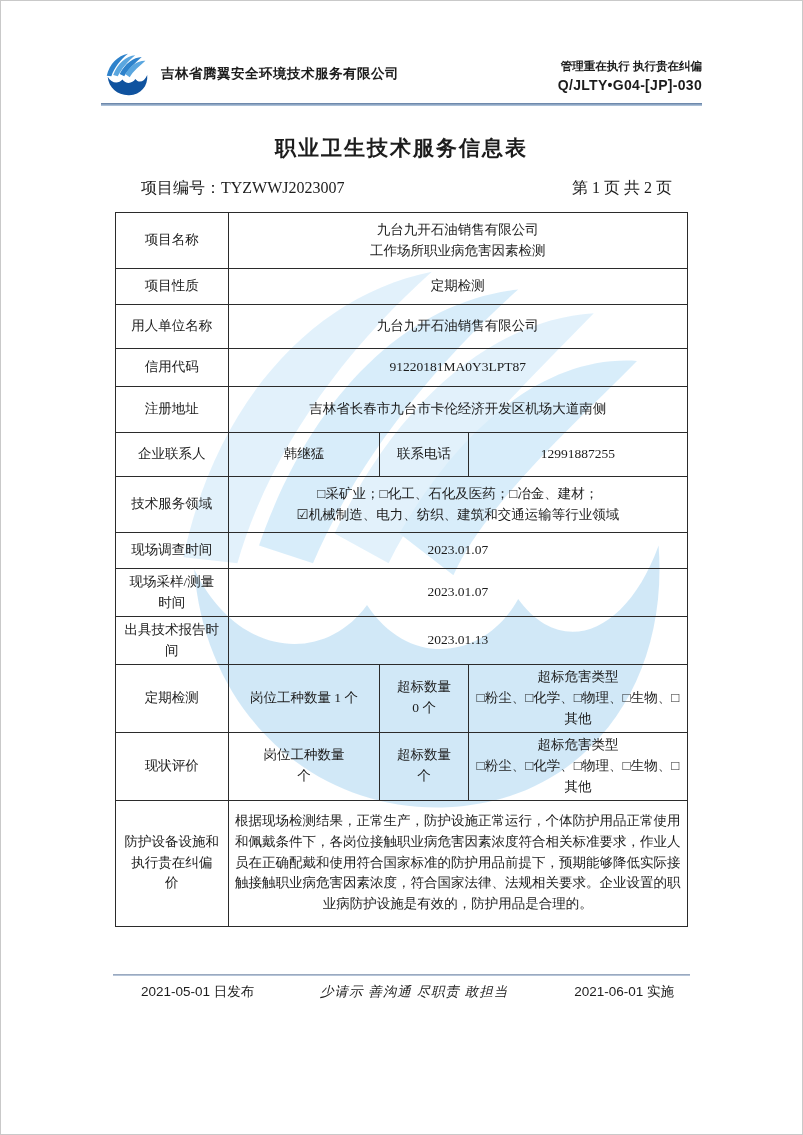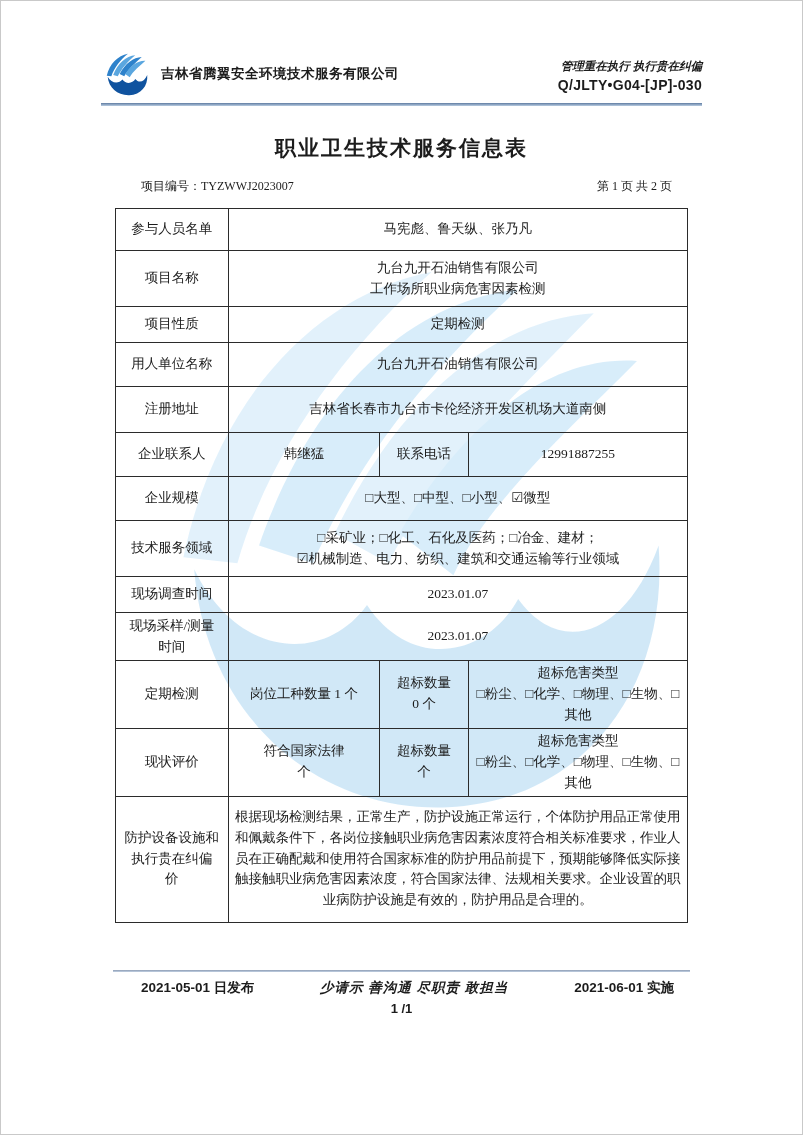--- a/index.html
+++ b/index.html
@@ -14,47 +14,47 @@
     font-family:"Liberation Serif","DejaVu Serif",serif;
     color:#1c1c1c;
   }
   .content{position:relative;z-index:1;margin:0 100px;}
   
   .hdr{display:flex;justify-content:space-between;align-items:flex-end;padding-top:50px;gap:28px;}
   .hdr-left{display:flex;align-items:center;gap:8px;}
   .logo-small{width:52px;height:46px;--f:#2e82cb;--f2:#5aa6df;--c:#10539f;}
   .company{font-family:"Liberation Sans","DejaVu Sans",sans-serif;font-weight:bold;font-size:13.5px;letter-spacing:.5px;}
   .hdr-right{text-align:right;line-height:1.45;padding-bottom:2px;}
-  .slogan{font-family:"Liberation Sans","DejaVu Sans",sans-serif;font-weight:bold;font-style:italic;font-size:11.5px;}
+  .slogan{font-family:"Liberation Sans","DejaVu Sans",sans-serif;font-weight:bold;font-size:11.5px;}
   .doccode{font-family:"Liberation Sans","DejaVu Sans",sans-serif;font-weight:bold;font-size:14px;letter-spacing:.3px;}
   .rule-top{height:3px;margin-top:6px;background:linear-gradient(#5f7ba1,#b9cde2);}
   
   .title{margin:28px 0 0;text-align:center;font-family:"Liberation Sans","DejaVu Sans",sans-serif;
          font-weight:bold;font-size:21px;letter-spacing:2px;}
-  .meta{display:flex;justify-content:space-between;font-size:12px;margin:16px 30px 0 40px;}
+  .meta{display:flex;justify-content:space-between;font-size:16px;margin:16px 30px 0 40px;}
   
   table.info{width:573px;margin:13px auto 0;border-collapse:collapse;table-layout:fixed;background:transparent;}
   table.info td{
     border:1px solid #2b2b2b;
     text-align:center;vertical-align:middle;
     font-size:13.5px;line-height:1.55;
     padding:2px 6px;
     white-space:pre-line;
     word-break:break-word;
   }
   td.para{line-height:1.8;padding:4px 8px;}
   
   .watermark{position:absolute;left:150px;top:235px;width:540px;height:595px;z-index:0;
              --f:#cfe9fa;--f2:#bfe2f8;--c:#b4daf3;opacity:.6;}
   
   .footer{margin-top:47px;}
   .rule-bottom{height:2px;background:linear-gradient(#8d9cb3,#c3d2e4);margin:0 12px;}
   .foot-row{display:flex;justify-content:space-between;align-items:baseline;
             margin:7px 28px 0 40px;
-            font-family:"Liberation Sans","DejaVu Sans",sans-serif;font-weight:bold;font-size:13.5px;}
+            font-family:"Liberation Sans","DejaVu Sans",sans-serif;font-weight:normal;font-size:13.5px;}
   .foot-slogan{font-style:italic;letter-spacing:1px;}
   .foot-page{text-align:center;font-family:"Liberation Sans","DejaVu Sans",sans-serif;
              font-weight:bold;font-size:13px;margin-top:4px;}
   svg.hidden-defs{position:absolute;width:0;height:0;}
 </style>
 </head>
 <body>
 
 <svg class="hidden-defs" aria-hidden="true">
   <defs>
@@ -101,76 +101,77 @@
     </div>
 
     <table class="info">
       <colgroup>
         <col style="width:19.7%">
           <col style="width:26.5%">
         <col style="width:15.5%">
           <col style="width:38.3%">
       </colgroup>
       <tbody>
-          <tr style="height: 42px;">
-            <td>参与人员名单</td>
-            <td colspan="3">马宪彪、鲁天纵、张乃凡</td>
-          </tr>
           <tr style="height: 56px;">
             <td>项目名称</td>
             <td colspan="3">九台九开石油销售有限公司
 工作场所职业病危害因素检测</td>
           </tr>
           <tr style="height: 36px;">
             <td>项目性质</td>
             <td colspan="3">定期检测</td>
           </tr>
           <tr style="height: 44px;">
             <td>用人单位名称</td>
             <td colspan="3">九台九开石油销售有限公司</td>
           </tr>
+          <tr style="height: 38px;">
+            <td>信用代码</td>
+            <td colspan="3">91220181MA0Y3LPT87</td>
+          </tr>
           <tr style="height: 46px;">
             <td>注册地址</td>
             <td colspan="3">吉林省长春市九台市卡伦经济开发区机场大道南侧</td>
           </tr>
           <tr style="height: 44px;">
             <td>企业联系人</td>
             <td>韩继猛</td>
             <td>联系电话</td>
             <td>12991887255</td>
-          </tr>
-          <tr style="height: 44px;">
-            <td>企业规模</td>
-            <td colspan="3">□大型、□中型、□小型、☑微型</td>
           </tr>
           <tr style="height: 56px;">
             <td>技术服务领域</td>
             <td colspan="3">□采矿业；□化工、石化及医药；□冶金、建材；
 ☑机械制造、电力、纺织、建筑和交通运输等行业领域</td>
           </tr>
           <tr style="height: 36px;">
             <td>现场调查时间</td>
             <td colspan="3">2023.01.07</td>
           </tr>
           <tr style="height: 48px;">
             <td>现场采样/测量
 时间</td>
             <td colspan="3">2023.01.07</td>
           </tr>
+          <tr style="height: 48px;">
+            <td>出具技术报告时
+间</td>
+            <td colspan="3">2023.01.13</td>
+          </tr>
           <tr style="height: 62px;">
             <td>定期检测</td>
             <td>岗位工种数量 1 个</td>
             <td>超标数量
 0 个</td>
             <td>超标危害类型
 □粉尘、□化学、□物理、□生物、□其他</td>
           </tr>
           <tr style="height: 64px;">
             <td>现状评价</td>
-            <td>符合国家法律
+            <td>岗位工种数量
 个</td>
             <td>超标数量
 个</td>
             <td>超标危害类型
 □粉尘、□化学、□物理、□生物、□其他</td>
           </tr>
           <tr style="height: 126px;">
             <td>防护设备设施和
 执行贵在纠偏
 价</td>
@@ -179,17 +180,16 @@
         </tbody>
     </table>
 
     <div class="footer">
       <div class="rule-bottom"></div>
       <div class="foot-row">
         <span>2021-05-01 日发布</span>
         <span class="foot-slogan">少请示 善沟通 尽职责 敢担当</span>
         <span>2021-06-01 实施</span>
       </div>
-      <div class="foot-page">1 /1</div>
     </div>
 
   </div>
 </div>
 
 </body></html>

